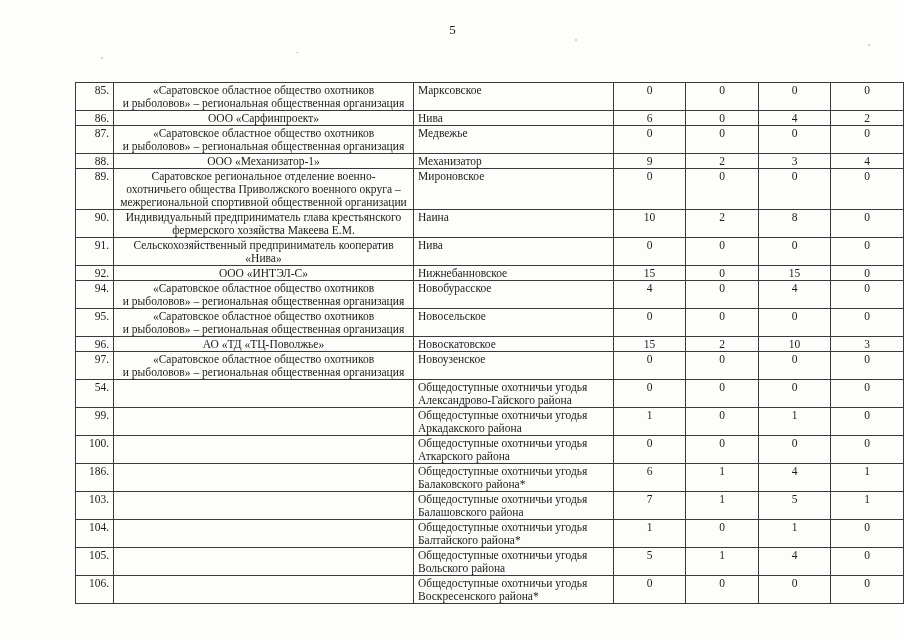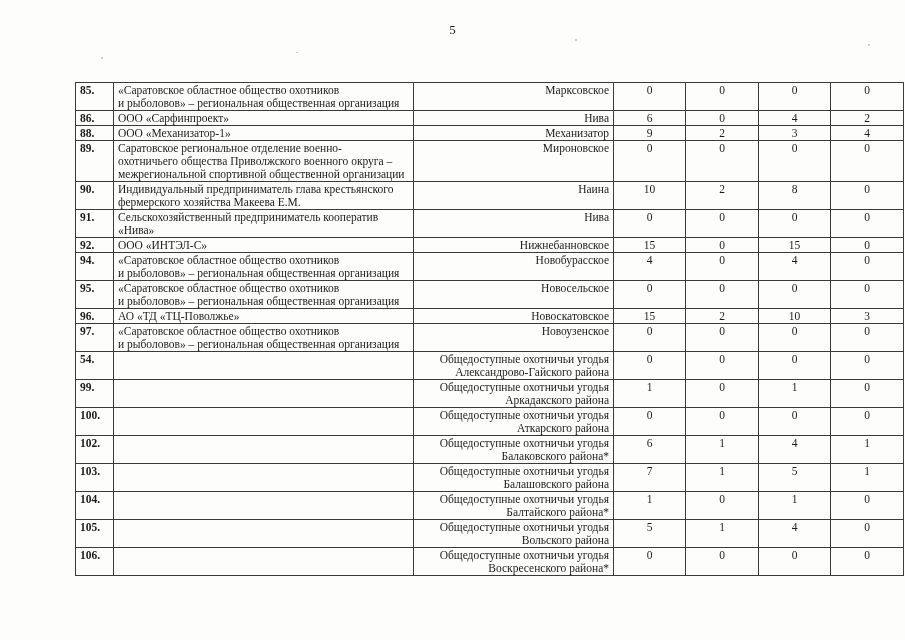--- a/index.html
+++ b/index.html
@@ -18,23 +18,23 @@
     border-collapse:collapse;table-layout:fixed;
     font-size:11.5px;line-height:13px;
   }
   table.doc-table td{
     border:1px solid #3a3a3a;
     vertical-align:top;
     padding:1px 4px 0 4px;
     white-space:pre-line;
     overflow:hidden;
   }
-  td.col-num{text-align:left;padding-left:1px;padding-right:1px;font-weight:bold;}
-  td.col-org{text-align:left;}
-  td.col-ter{text-align:right;}
+  td.col-num{text-align:right;padding-left:1px;padding-right:1px;}
+  td.col-org{text-align:center;}
+  td.col-ter{text-align:left;}
   td.col-val{text-align:center;}
   .noise{position:absolute;border-radius:50%;background:#8a8a84;opacity:.55;}
   .n1{left:575px;top:39px;width:2px;height:2px;}
   .n2{left:101px;top:57px;width:2px;height:2px;}
   .n3{left:868px;top:44px;width:2px;height:2px;}
   .n4{left:296px;top:52px;width:2px;height:1px;}
 </style>
 </head>
 <body>
 
@@ -69,20 +69,30 @@
       <tr>
     <td class="col-num">86.</td>
     <td class="col-org">ООО «Сарфинпроект»</td>
     <td class="col-ter">Нива</td>
     <td class="col-val">6</td>
     <td class="col-val">0</td>
     <td class="col-val">4</td>
     <td class="col-val">2</td>
   </tr>
       <tr>
+    <td class="col-num">87.</td>
+    <td class="col-org">«Саратовское областное общество охотников
+и рыболовов» – региональная общественная организация</td>
+    <td class="col-ter">Медвежье</td>
+    <td class="col-val">0</td>
+    <td class="col-val">0</td>
+    <td class="col-val">0</td>
+    <td class="col-val">0</td>
+  </tr>
+      <tr>
     <td class="col-num">88.</td>
     <td class="col-org">ООО «Механизатор-1»</td>
     <td class="col-ter">Механизатор</td>
     <td class="col-val">9</td>
     <td class="col-val">2</td>
     <td class="col-val">3</td>
     <td class="col-val">4</td>
   </tr>
       <tr>
     <td class="col-num">89.</td>
@@ -187,21 +197,21 @@
     <td class="col-num">100.</td>
     <td class="col-org"></td>
     <td class="col-ter">Общедоступные охотничьи угодья
 Аткарского района</td>
     <td class="col-val">0</td>
     <td class="col-val">0</td>
     <td class="col-val">0</td>
     <td class="col-val">0</td>
   </tr>
       <tr>
-    <td class="col-num">102.</td>
+    <td class="col-num">186.</td>
     <td class="col-org"></td>
     <td class="col-ter">Общедоступные охотничьи угодья
 Балаковского района*</td>
     <td class="col-val">6</td>
     <td class="col-val">1</td>
     <td class="col-val">4</td>
     <td class="col-val">1</td>
   </tr>
       <tr>
     <td class="col-num">103.</td>

